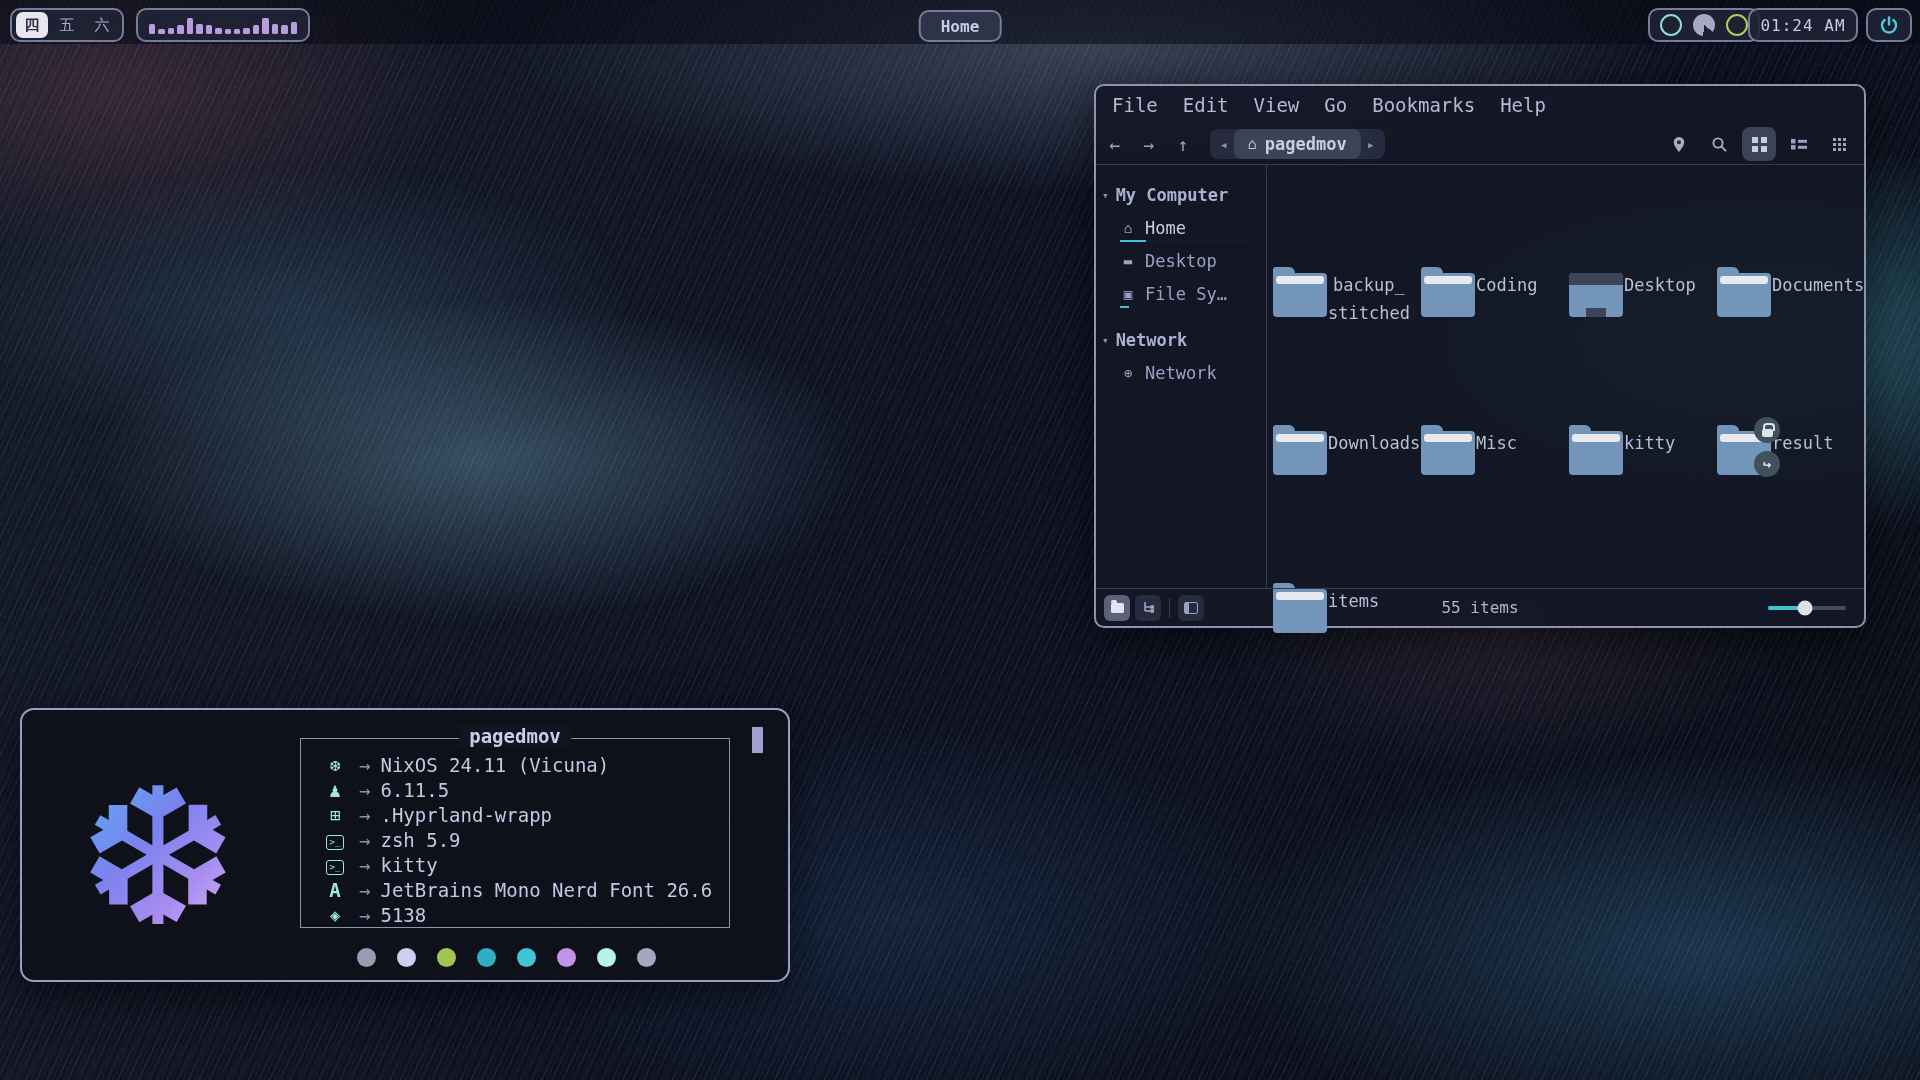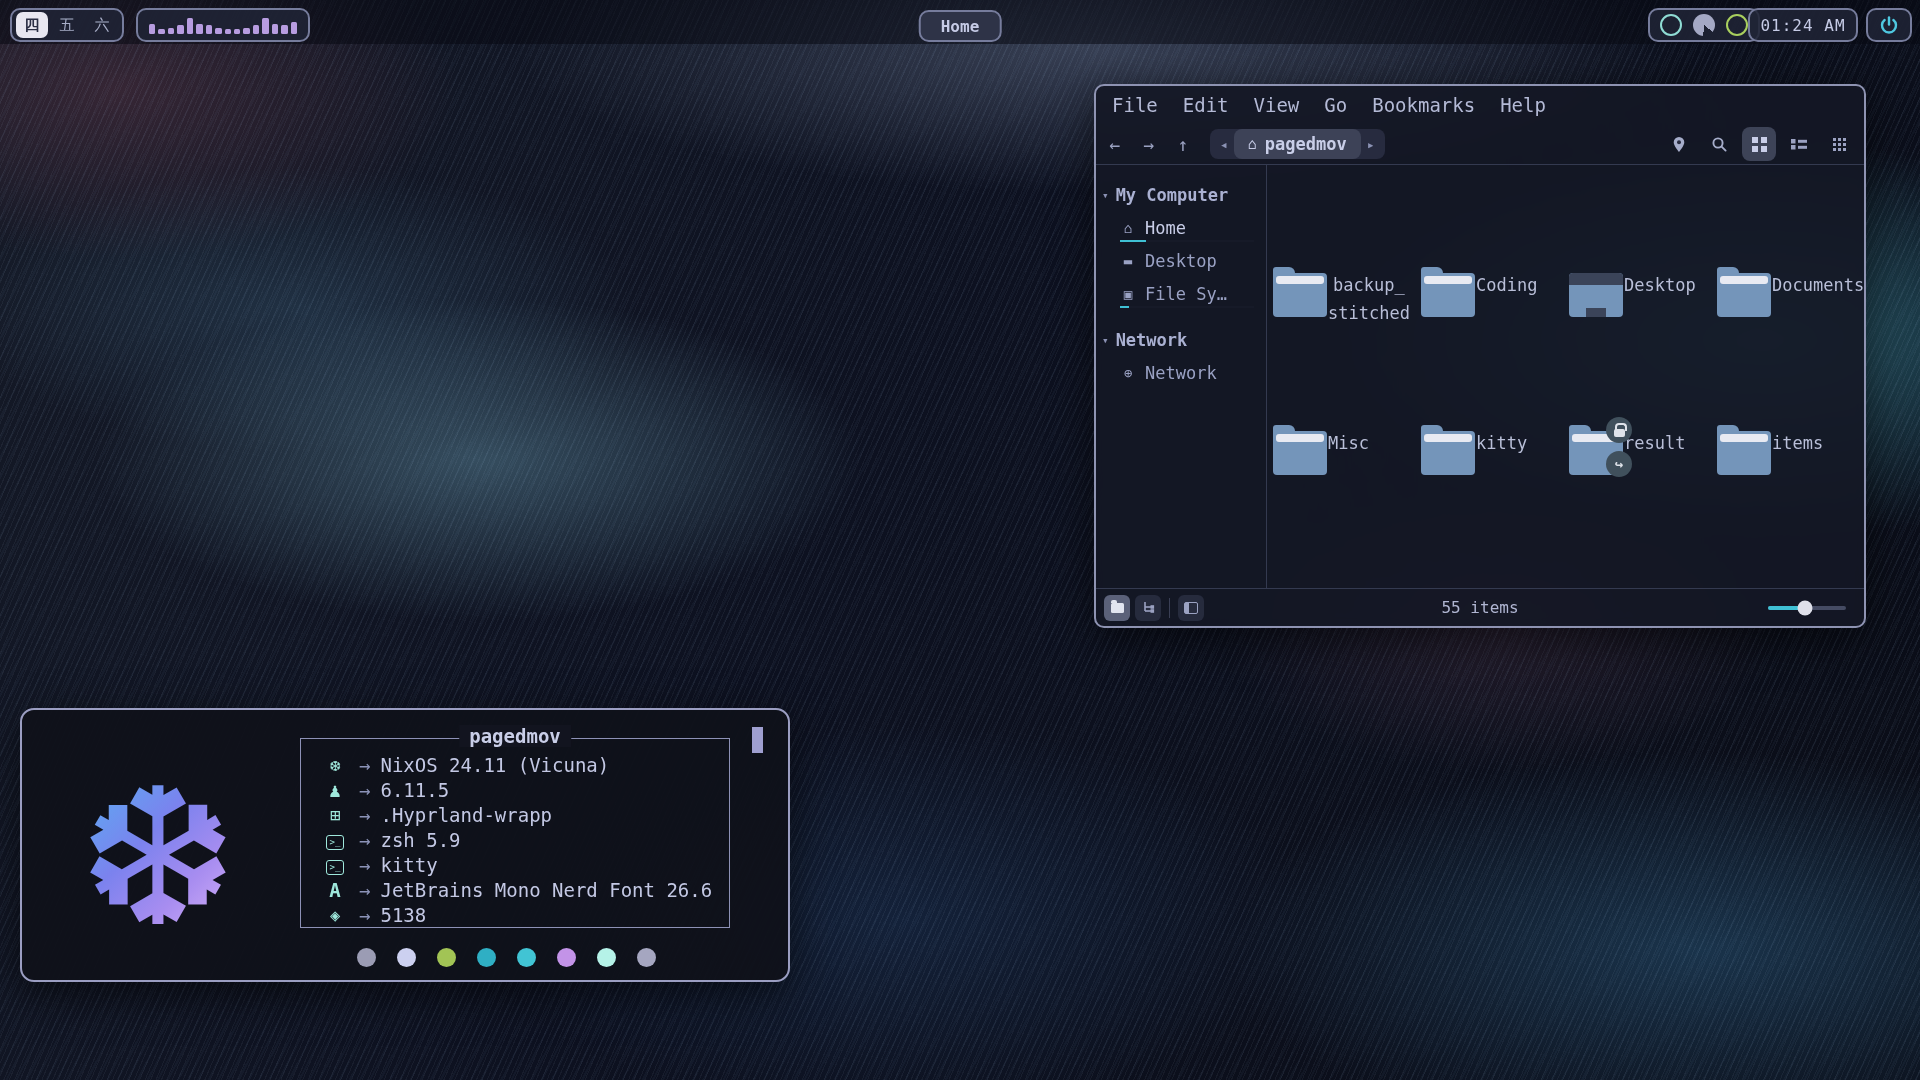--- a/index.html
+++ b/index.html
@@ -331,20 +331,28 @@
           <span class="f-stripe"></span>
         </span>
       <span class="flabel">Documents</span>
     </div>
     <div class="fcell">
       <span class="ficon">
           <span class="f-body"></span>
           <span class="f-tab"></span>
           <span class="f-stripe"></span>
         </span>
+      <span class="flabel">Downloads</span>
+    </div>
+    <div class="fcell">
+      <span class="ficon">
+          <span class="f-body"></span>
+          <span class="f-tab"></span>
+          <span class="f-stripe"></span>
+        </span>
       <span class="flabel">Misc</span>
     </div>
     <div class="fcell">
       <span class="ficon">
           <span class="f-body"></span>
           <span class="f-tab"></span>
           <span class="f-stripe"></span>
         </span>
       <span class="flabel">kitty</span>
     </div>

